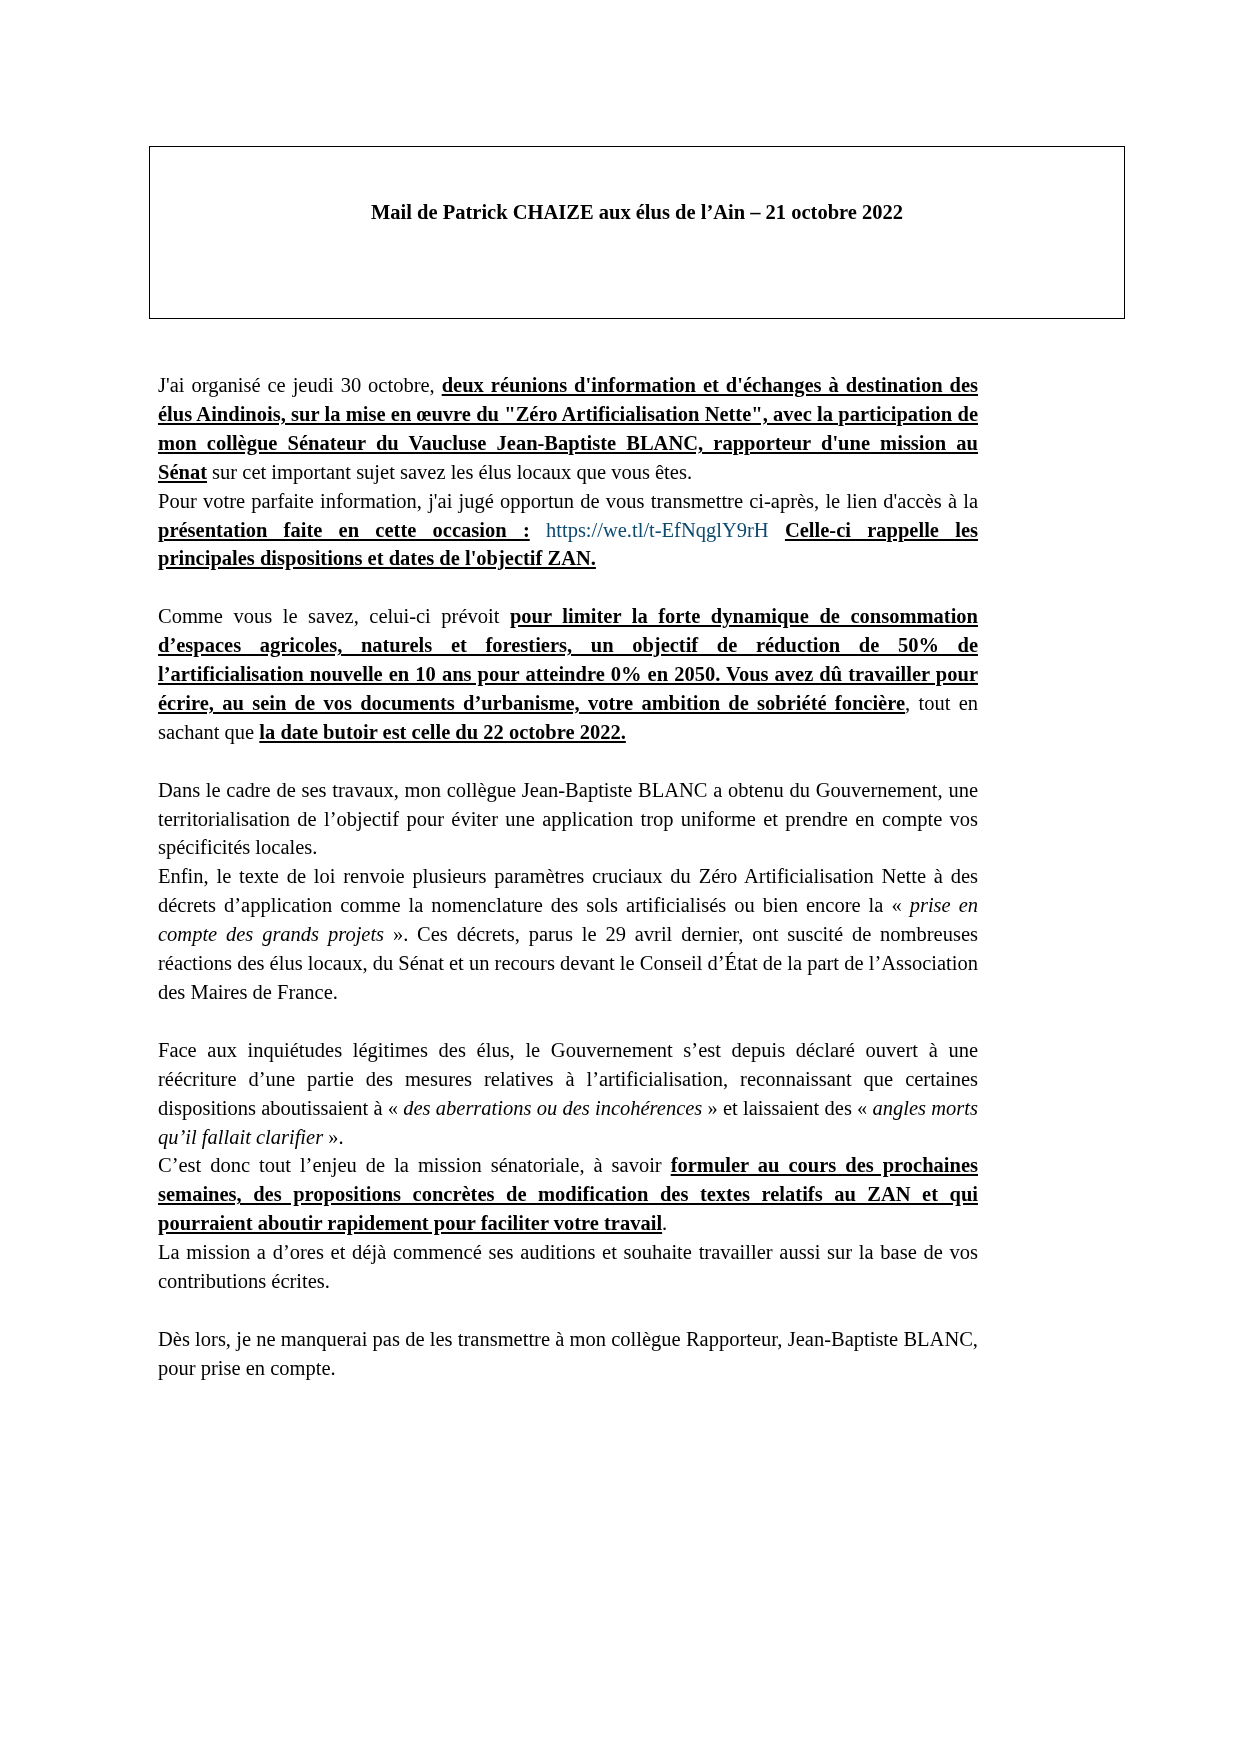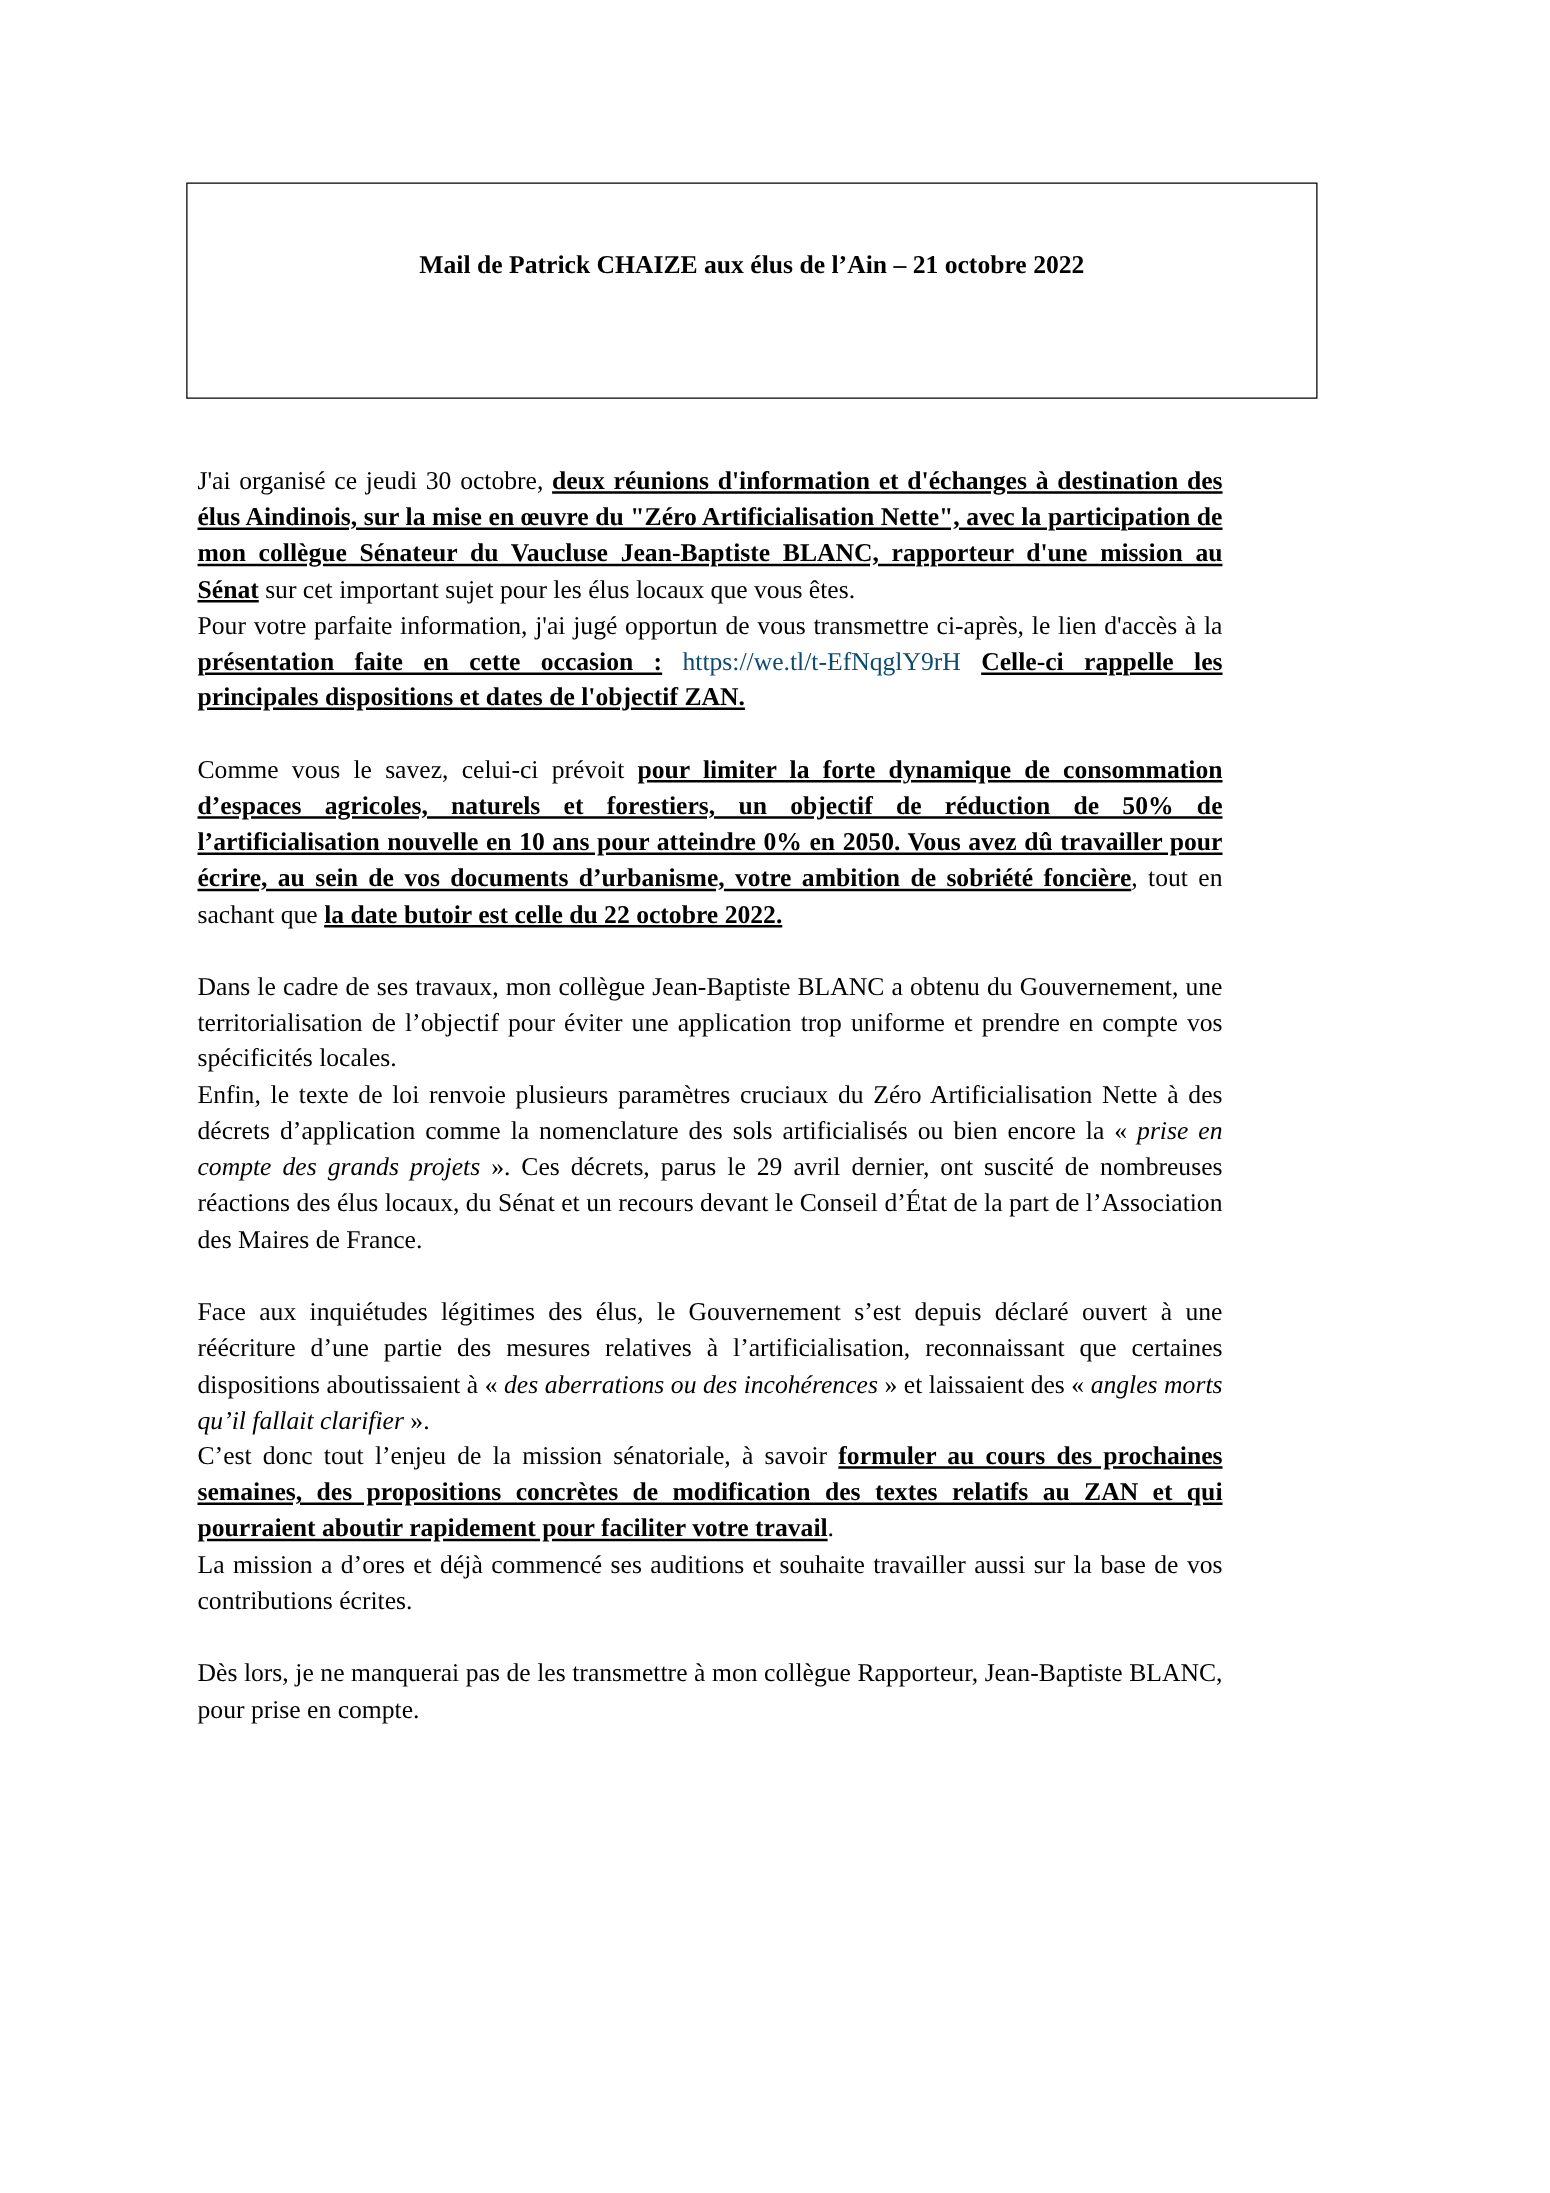--- a/index.html
+++ b/index.html
@@ -1,37 +1,37 @@
 <!DOCTYPE html>
 <html><head>
 <meta charset="utf-8">
 <style>
   html, body { margin: 0; padding: 0; background: #ffffff; }
   body { width: 1240px; height: 1754px; position: relative; overflow: hidden;
          font-family: "Liberation Serif", "DejaVu Serif", serif; color: #000; }
-  .title-box { position: absolute; left: 149px; top: 146px; width: 905px; height: 173px;
+  .title-box { position: absolute; left: 149px; top: 146px; width: 976px; height: 173px;
                border: 1.5px solid #000; box-sizing: border-box; text-align: center; }
   .title-box .t1 { position: absolute; left: 0; right: 0; top: 54px; font-weight: bold; font-size: 20.5px; }
   .title-box .t2 { position: absolute; left: 0; right: 0; top: 100px; font-weight: bold; font-size: 20.5px; }
   .body { position: absolute; left: 158px; top: 371px; width: 820px; font-size: 20.5px; line-height: 28.9px; }
   .body p { margin: 0; text-align: justify; }
   .gap { height: 28.9px; }
   b { font-weight: bold; text-decoration: underline; }
   a.link { color: #0c4a6e; }
   .u { text-decoration: underline; }
 </style>
 </head>
 <body>
 
 <div class="title-box">
   <div class="t1">Mail de Patrick CHAIZE aux élus de l’Ain – 21 octobre 2022</div>
 </div>
 
 <div class="body">
-  <p><span>J'ai organisé ce jeudi 30 octobre, </span><b>deux réunions d'information et d'échanges à destination des élus Aindinois, sur la mise en œuvre du "Zéro Artificialisation Nette", avec la participation de mon collègue Sénateur du Vaucluse Jean-Baptiste BLANC, rapporteur d'une mission au Sénat</b><span> sur cet important sujet pour les élus locaux que vous êtes.</span></p>
+  <p><span>J'ai organisé ce jeudi 30 octobre, </span><b>deux réunions d'information et d'échanges à destination des élus Aindinois, sur la mise en œuvre du "Zéro Artificialisation Nette", avec la participation de mon collègue Sénateur du Vaucluse Jean-Baptiste BLANC, rapporteur d'une mission au Sénat</b><span> sur cet important sujet savez les élus locaux que vous êtes.</span></p>
   <p><span>Pour votre parfaite information, j'ai jugé opportun de vous transmettre ci-après, le lien d'accès à la </span><b>présentation faite en cette occasion :</b> <a class="link">https://we.tl/t-EfNqglY9rH</a> <b>Celle-ci rappelle les principales dispositions et dates de l'objectif ZAN.</b></p>
   <div class="gap"></div>
   <p><span>Comme vous le savez, celui-ci prévoit </span><b>pour limiter la forte dynamique de consommation d’espaces agricoles, naturels et forestiers, un objectif de réduction de 50% de l’artificialisation nouvelle en 10 ans pour atteindre 0% en 2050. Vous avez dû travailler pour écrire, au sein de vos documents d’urbanisme, votre ambition de sobriété foncière</b><span>, tout en sachant que </span><b>la date butoir est celle du 22 octobre 2022.</b></p>
   <div class="gap"></div>
   <p>Dans le cadre de ses travaux, mon collègue Jean-Baptiste BLANC a obtenu du Gouvernement, une territorialisation de l’objectif pour éviter une application trop uniforme et prendre en compte vos spécificités locales.</p>
   <p><span>Enfin, le texte de loi renvoie plusieurs paramètres cruciaux du Zéro Artificialisation Nette à des décrets d’application comme la nomenclature des sols artificialisés ou bien encore la « </span><i>prise en compte des grands projets</i><span> ». Ces décrets, parus le 29 avril dernier, ont suscité de nombreuses réactions des élus locaux, du Sénat et un recours devant le Conseil d’État de la part de l’Association des Maires de France.</span></p>
   <div class="gap"></div>
   <p><span>Face aux inquiétudes légitimes des élus, le Gouvernement s’est depuis déclaré ouvert à une réécriture d’une partie des mesures relatives à l’artificialisation, reconnaissant que certaines dispositions aboutissaient à « </span><i>des aberrations ou des incohérences</i><span> » et laissaient des « </span><i>angles morts qu’il fallait clarifier</i><span> ».</span></p>
   <p><span>C’est donc tout l’enjeu de la mission sénatoriale, à savoir </span><b>formuler au cours des prochaines semaines, des propositions concrètes de modification des textes relatifs au ZAN et qui pourraient aboutir rapidement pour faciliter votre travail</b><span>.</span></p>
   <p>La mission a d’ores et déjà commencé ses auditions et souhaite travailler aussi sur la base de vos contributions écrites.</p>

